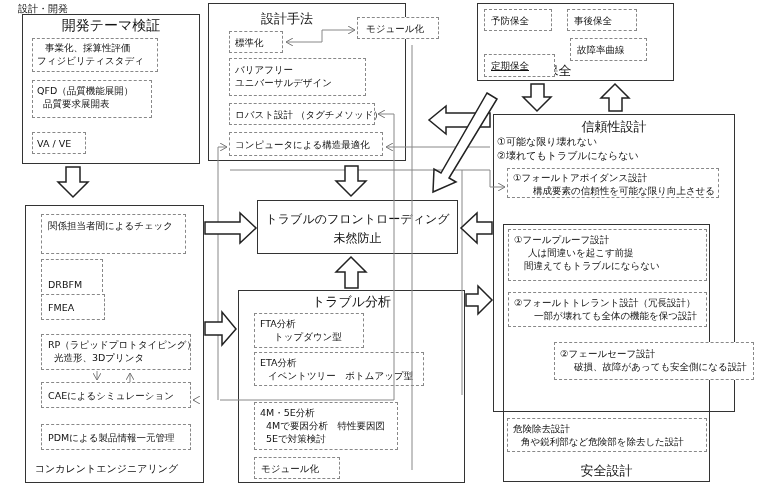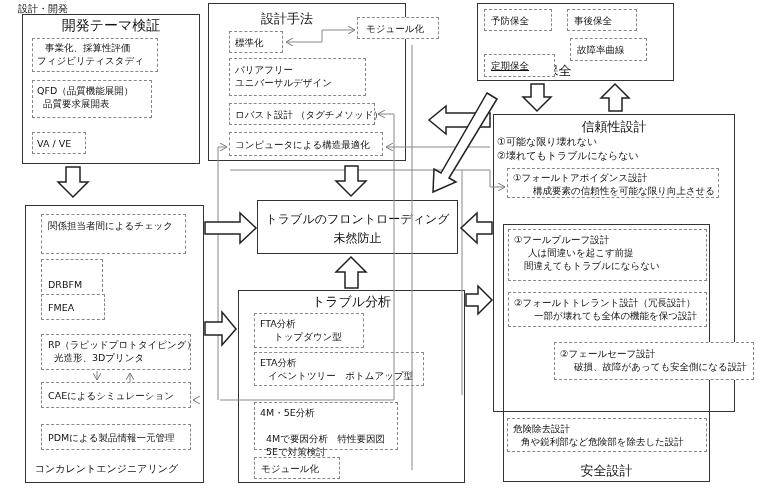--- a/index.html
+++ b/index.html
@@ -133,21 +133,21 @@
 <div class="abs dbox" style="left:254px;top:313px;width:110px;height:35px;padding:3px 5px;">
   <div class="t">FTA分析</div>
   <div class="t" style="padding-left:4px;margin-left:10px;">トップダウン型</div>
 </div>
 <div class="abs dbox" style="left:254px;top:352px;width:170px;height:34px;padding:3px 5px;">
   <div class="t">ETA分析</div>
   <div class="t" style="padding-left:8px;">イベントツリー　ボトムアップ型</div>
 </div>
 <div class="abs dbox" style="left:254px;top:402px;width:144px;height:48px;padding:3px 5px;">
   <div class="t">4M・5E分析</div>
-  <div class="t" style="padding-left:6px;margin-top:13px;">4Mで要因分析　特性要因図</div>
+  <div class="t" style="padding-left:6px;">4Mで要因分析　特性要因図</div>
   <div class="t" style="padding-left:6px;">5Eで対策検討</div>
 </div>
 <div class="abs dbox" style="left:254px;top:457px;width:86px;height:22px;padding:4px 6px;">
   <div class="t">モジュール化</div>
 </div>
 
 <svg class="overlay" viewBox="0 0 768 489">
   <defs>
     <marker id="ah" markerWidth="8" markerHeight="8" refX="7" refY="4" orient="auto">
       <path d="M0,0 L7,4 L0,8" fill="none" stroke="#777" stroke-width="1"></path>

